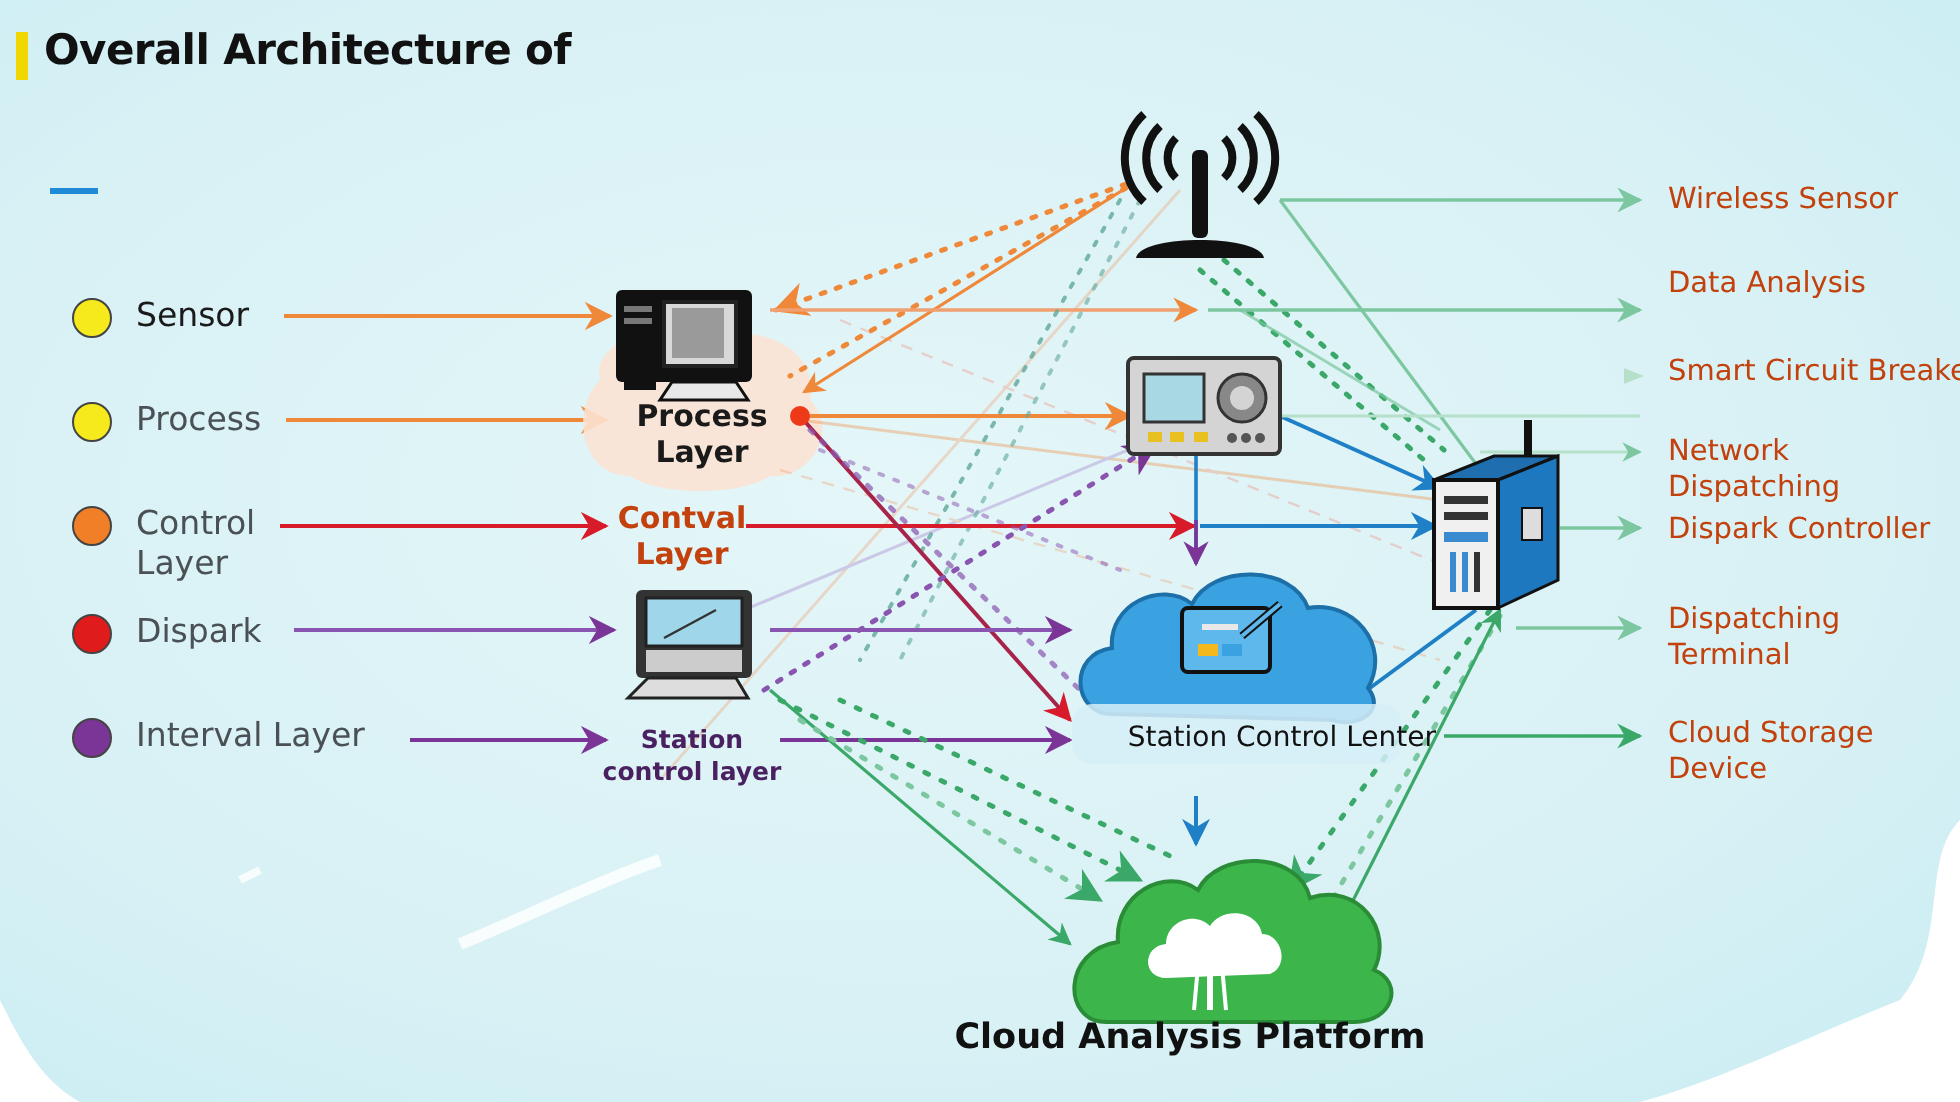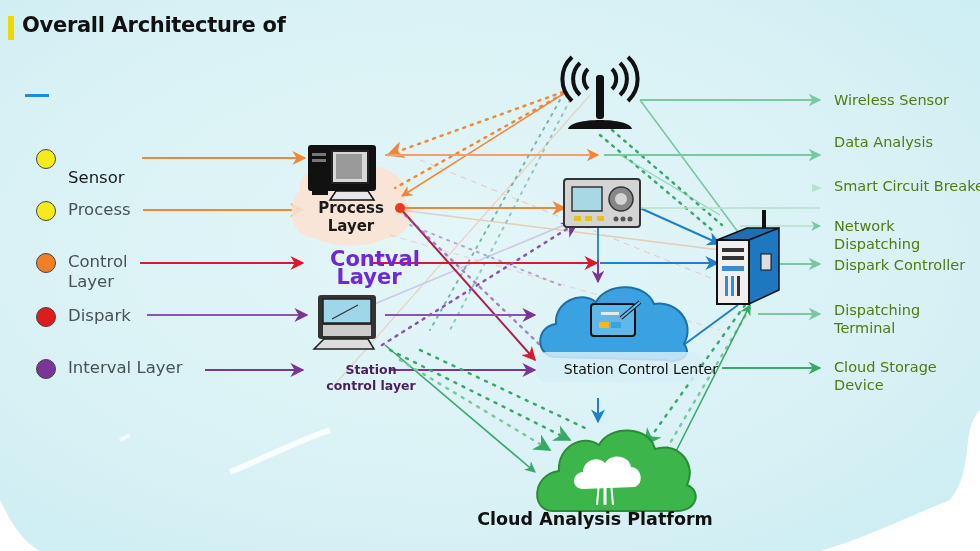--- a/index.html
+++ b/index.html
@@ -7,23 +7,23 @@
          font-family:"DejaVu Sans", sans-serif; background:#ffffff; }
   #bg { position:absolute; left:0; top:0; width:980px; height:551px; }
   #diagram { position:absolute; left:0; top:0; width:980px; height:551px; }
   .title { position:absolute; left:22px; top:12px; font-weight:bold; font-size:21px;
            line-height:26px; color:#111; letter-spacing:-0.3px; }
   .title-bar { position:absolute; left:8px; top:16px; width:6px; height:24px; background:#f2d600; }
   .title-underline { position:absolute; left:25px; top:94px; width:24px; height:3px; background:#1f8bd6; }
   .legend-item { position:absolute; left:36px; display:flex; align-items:flex-start; }
   .legend-dot { width:20px; height:20px; border-radius:50%; border:1px solid #444; box-sizing:border-box; margin-right:12px; margin-top:1px; }
   .legend-label { font-size:16.5px; line-height:20px; color:#4a5155; }
-  .legend-label.dark { color:#1a1a1a;margin-top:20px; }
+  .legend-label.dark { color:#1a1a1a; }
   .node-label { position:absolute; font-weight:bold; text-align:center; }
-  .right-label { position:absolute; left:834px; font-size:14.5px; line-height:18px; color:#4d7c0f; }
+  .right-label { position:absolute; left:834px; font-size:14.5px; line-height:18px; color:#c2410c; }
 </style>
 </head>
 <body>
 
 <svg id="bg" viewBox="0 0 980 551">
   <defs>
     <radialGradient id="wash" cx="45%" cy="45%" r="70%">
       <stop offset="0%" stop-color="#e4f6f8"></stop>
       <stop offset="70%" stop-color="#d8f1f5"></stop>
       <stop offset="100%" stop-color="#cdeef3"></stop>
@@ -236,25 +236,25 @@
 </div>
 <div class="legend-item" style="top:358px;">
   <div class="legend-dot" style="background:#7a3596;"></div>
   <span class="legend-label">Interval Layer</span>
 </div>
 
 <div class="node-label" style="left:310px; top:199px; width:82px; font-size:15px; line-height:18px; color:#1a1a1a;">
   <div>Process</div>
   <div>Layer</div>
 </div>
-<div class="node-label" style="left:330px; top:250px; width:78px; font-size:21px; line-height:18px; color:#6d28d9;">
+<div class="node-label" style="left:302px; top:250px; width:78px; font-size:15px; line-height:18px; color:#c2410c;">
   <div>Contval</div>
   <div>Layer</div>
 </div>
-<div class="node-label" style="left:296px; top:362px; width:100px; font-size:12.5px; line-height:16px; color:#4a2160;margin-left:25px;">
+<div class="node-label" style="left:296px; top:362px; width:100px; font-size:12.5px; line-height:16px; color:#4a2160;">
   <div>Station</div>
   <div>control layer</div>
 </div>
 <div class="node-label" style="left:532px; top:361px; width:186px; font-size:14px; font-weight:normal; color:#111; text-align:right;">Station Control Lenter</div>
 <div class="node-label" style="left:462px; top:509px; width:266px; font-size:17.5px; color:#111;">Cloud Analysis Platform</div>
 
 <div class="right-label" style="top:91px;">
   <div>Wireless Sensor</div>
 </div>
 <div class="right-label" style="top:133px;">

